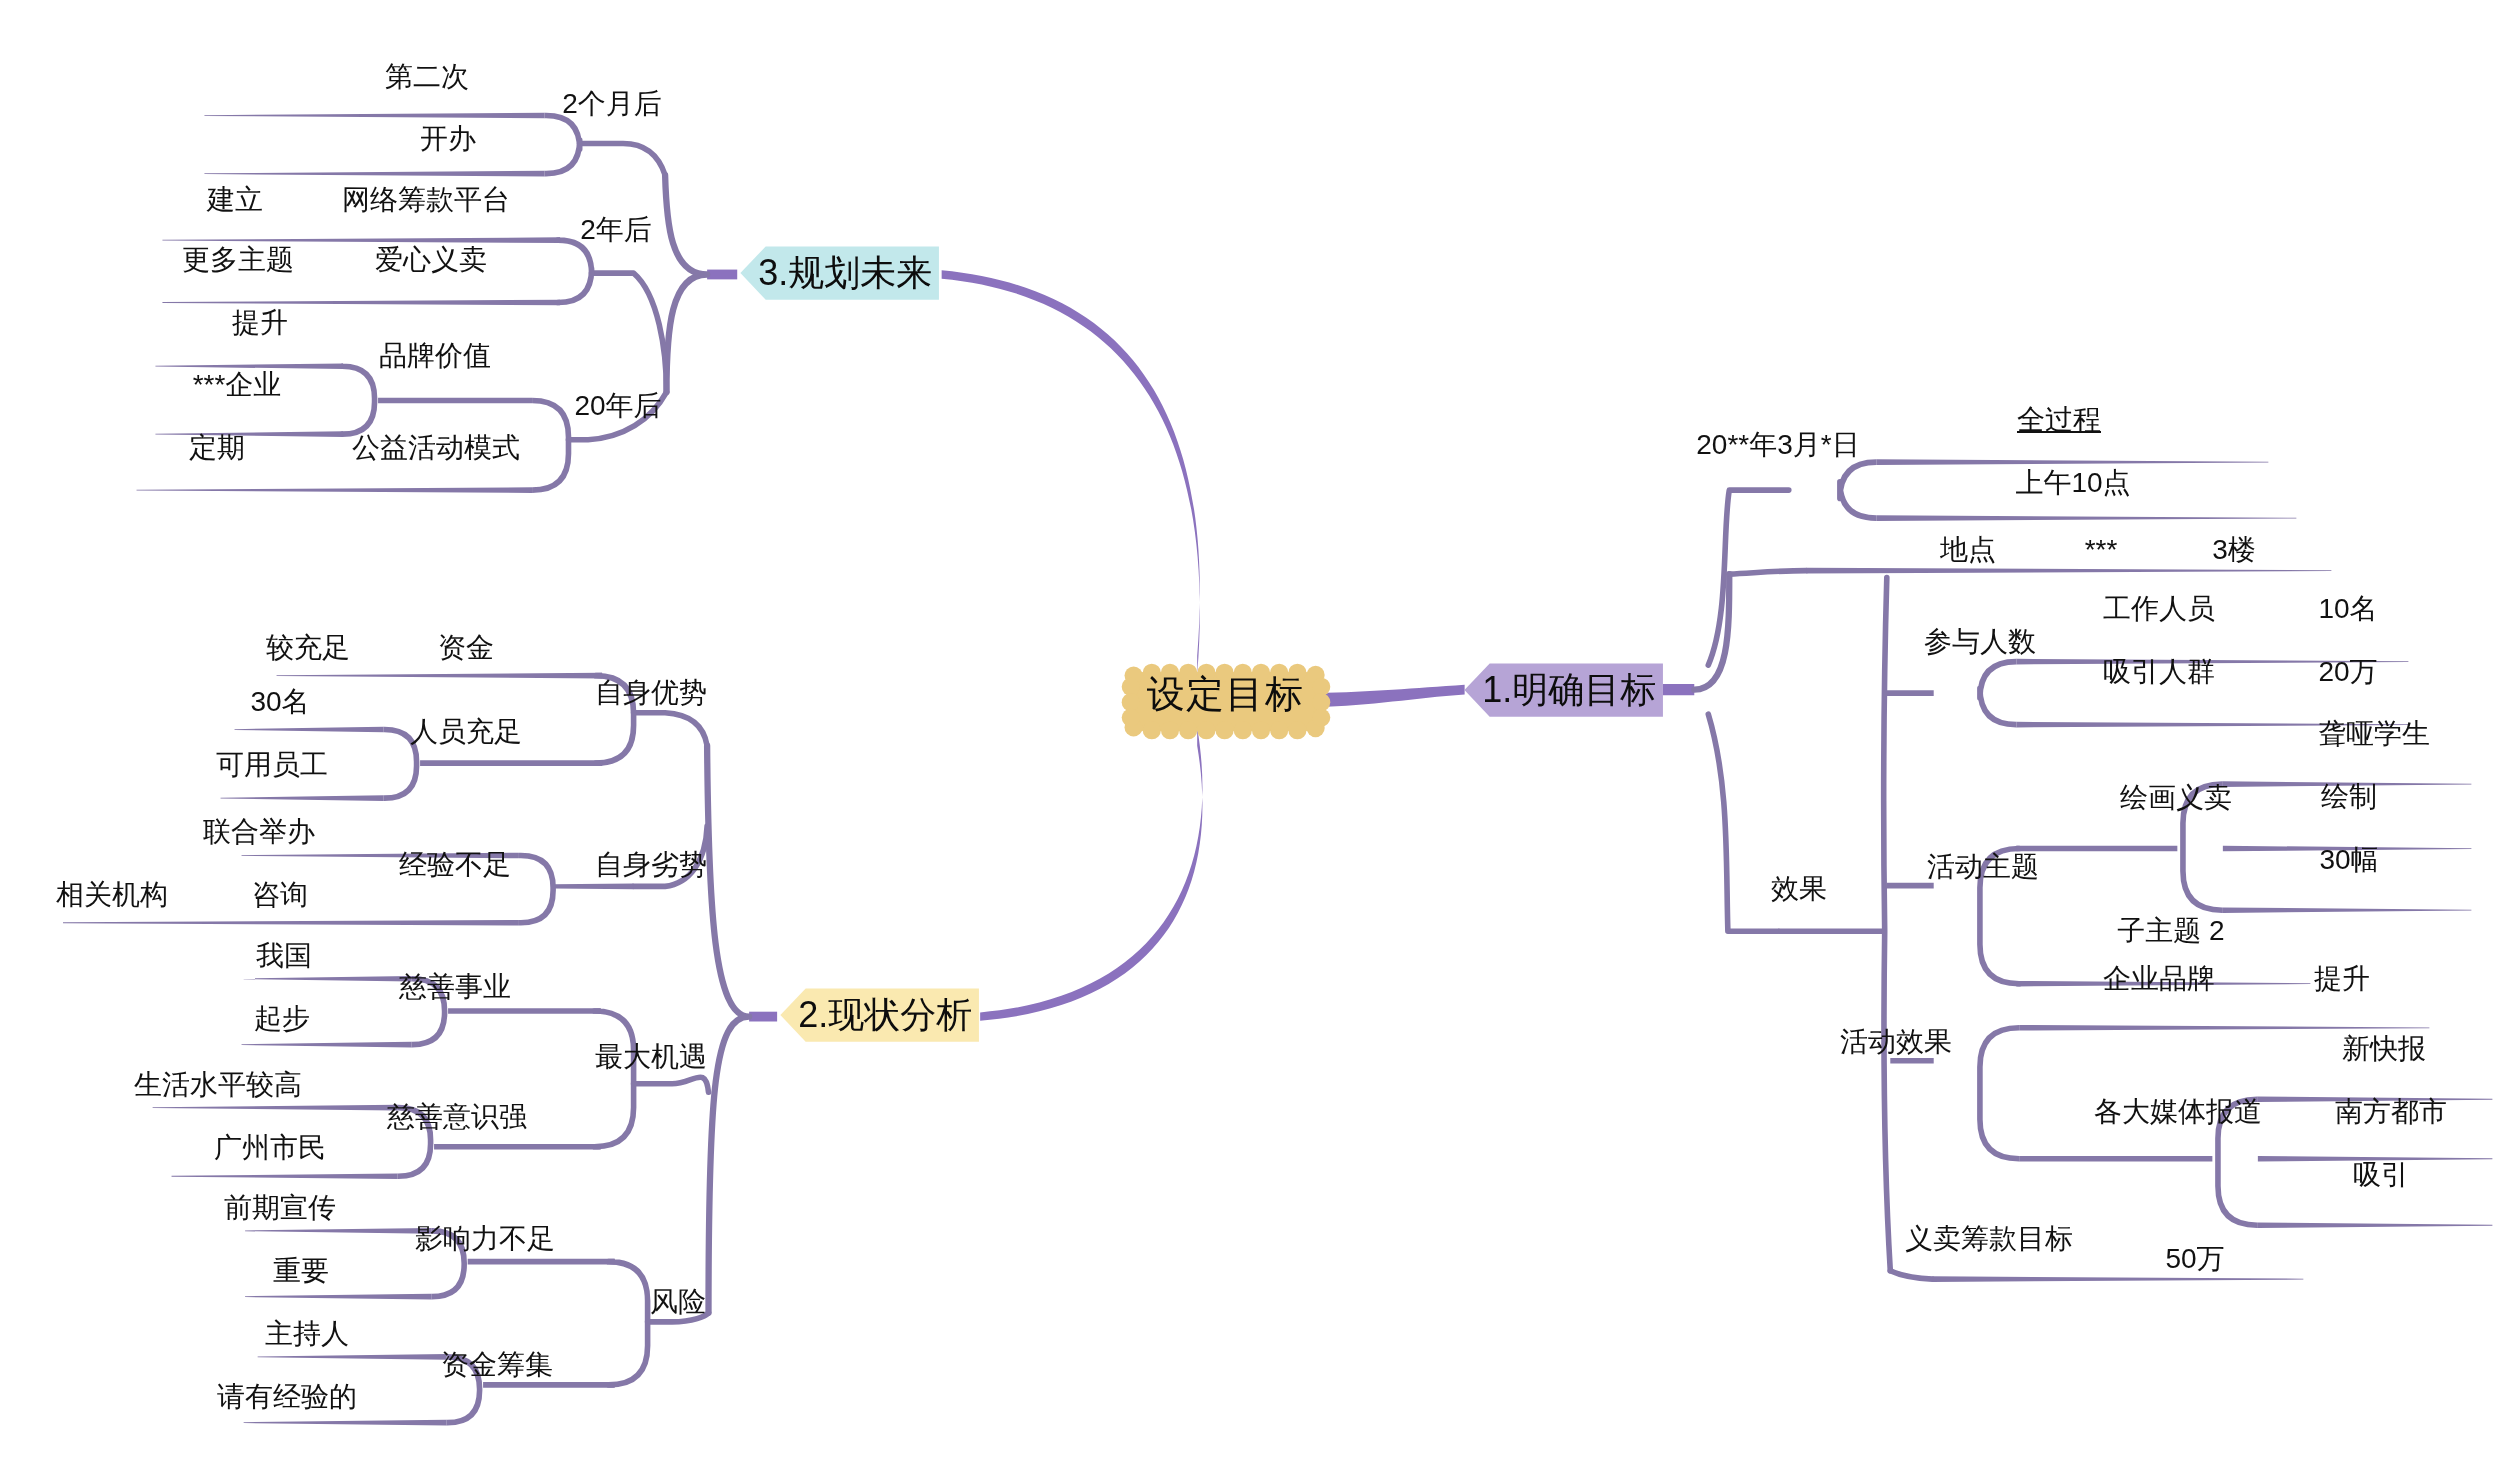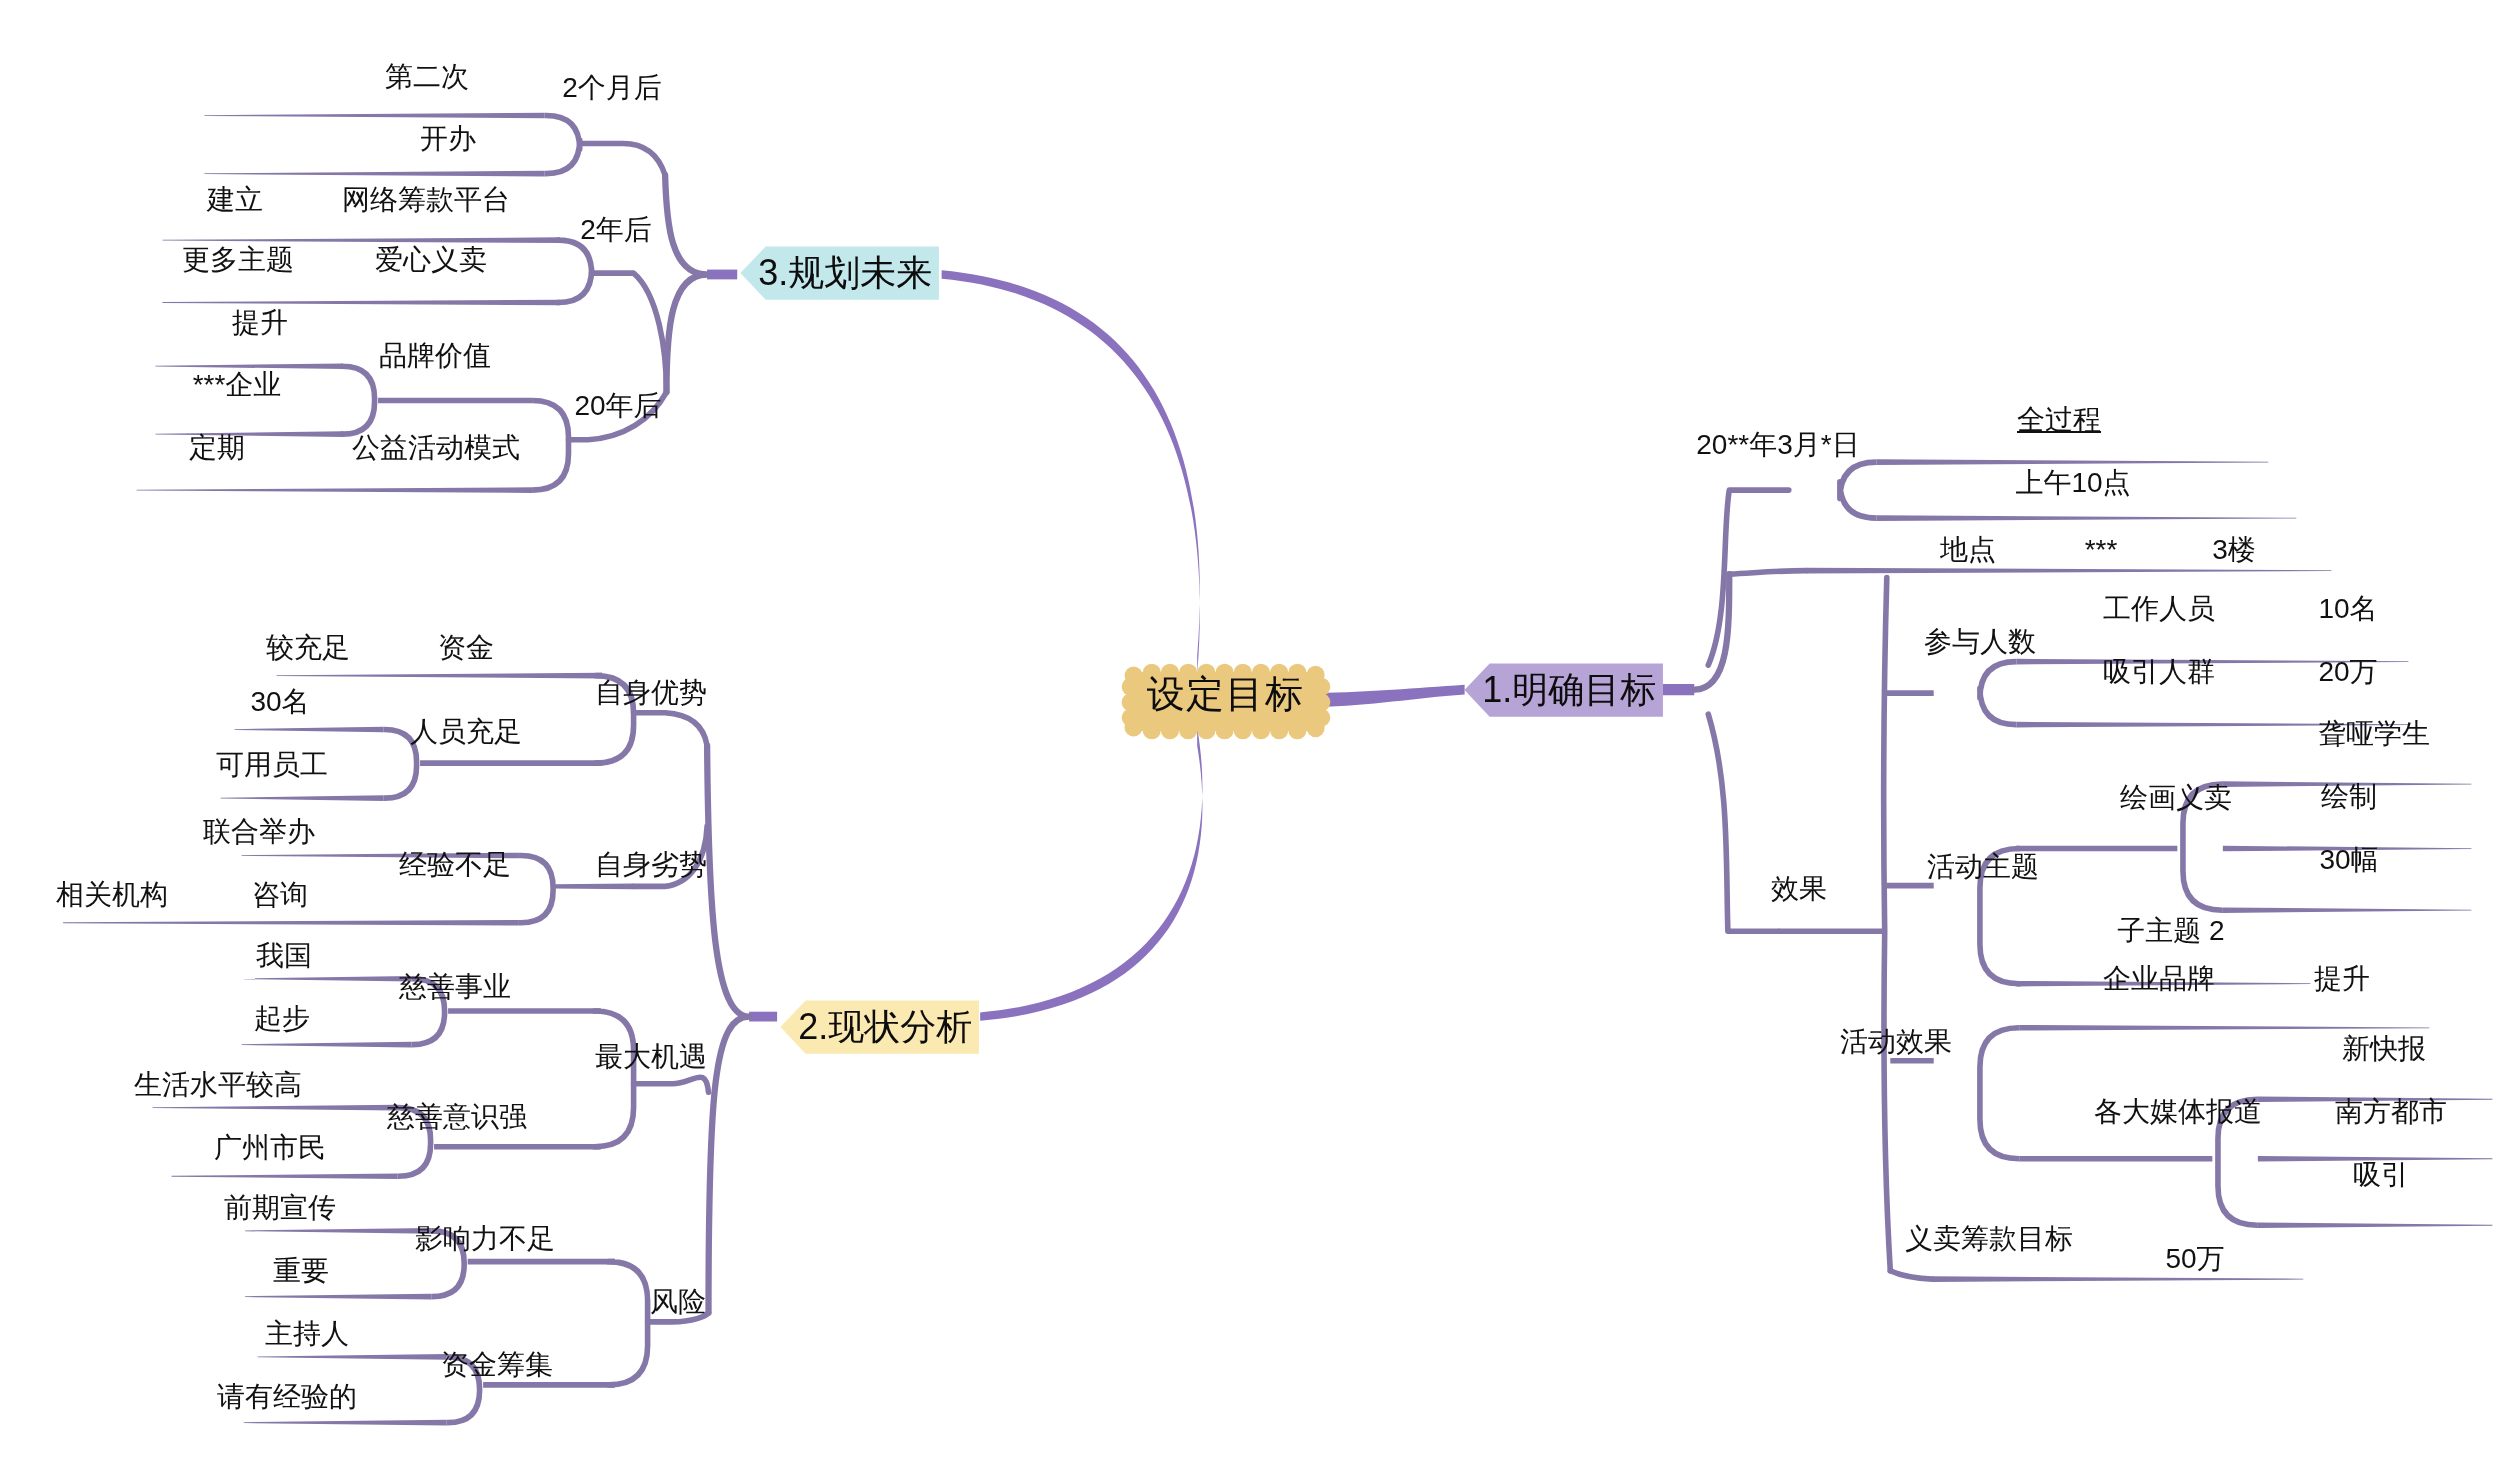--- a/index.html
+++ b/index.html
@@ -179,21 +179,21 @@
     <span>设定目标</span>
   </div>
 
   <div class="chev" style="left:1463px;top:662px;width:200px;height:56px;">
     <svg class="chevbg" viewBox="0 0 285 80" preserveAspectRatio="none">
       <polygon points="38,2 285,2 285,78 38,78 2,40" fill="#B6A4D6"></polygon>
     </svg>
     <span>1.明确目标</span>
   </div>
 
-  <div class="chev" style="left:779px;top:987px;width:200px;height:56px;margin-top:12px;">
+  <div class="chev" style="left:779px;top:987px;width:200px;height:56px;">
     <svg class="chevbg" viewBox="0 0 285 80" preserveAspectRatio="none">
       <polygon points="38,2 285,2 285,78 38,78 2,40" fill="#FAE9B0"></polygon>
     </svg>
     <span>2.现状分析</span>
   </div>
 
   <div class="chev" style="left:739px;top:245px;width:200px;height:56px;">
     <svg class="chevbg" viewBox="0 0 285 80" preserveAspectRatio="none">
       <polygon points="38,2 285,2 285,78 38,78 2,40" fill="#C2E8EB"></polygon>
     </svg>
@@ -227,21 +227,21 @@
   <div class="lbl c" style="left:2159px;top:993px;">企业品牌</div>
   <div class="lbl c" style="left:2342px;top:993px;">提升</div>
   <div class="lbl c" style="left:2178px;top:1126px;">各大媒体报道</div>
   <div class="lbl c" style="left:2384px;top:1063px;">新快报</div>
   <div class="lbl c" style="left:2391px;top:1126px;">南方都市</div>
   <div class="lbl c" style="left:2381px;top:1189px;">吸引</div>
 
   <div class="lbl c" style="left:1989px;top:1253px;">义卖筹款目标</div>
   <div class="lbl c" style="left:2195px;top:1253px;margin-top:20px;">50万</div>
 
-  <div class="lbl c" style="left:612px;top:102px;">2个月后</div>
+  <div class="lbl c" style="left:612px;top:118px;">2个月后</div>
   <div class="lbl c" style="left:427px;top:91px;">第二次</div>
   <div class="lbl c" style="left:448px;top:153px;">开办</div>
 
   <div class="lbl c" style="left:616px;top:244px;">2年后</div>
   <div class="lbl c" style="left:235px;top:214px;">建立</div>
   <div class="lbl c" style="left:426px;top:214px;">网络筹款平台</div>
   <div class="lbl c" style="left:238px;top:274px;">更多主题</div>
   <div class="lbl c" style="left:431px;top:274px;">爱心义卖</div>
 
   <div class="lbl c" style="left:618px;top:420px;">20年后</div>

